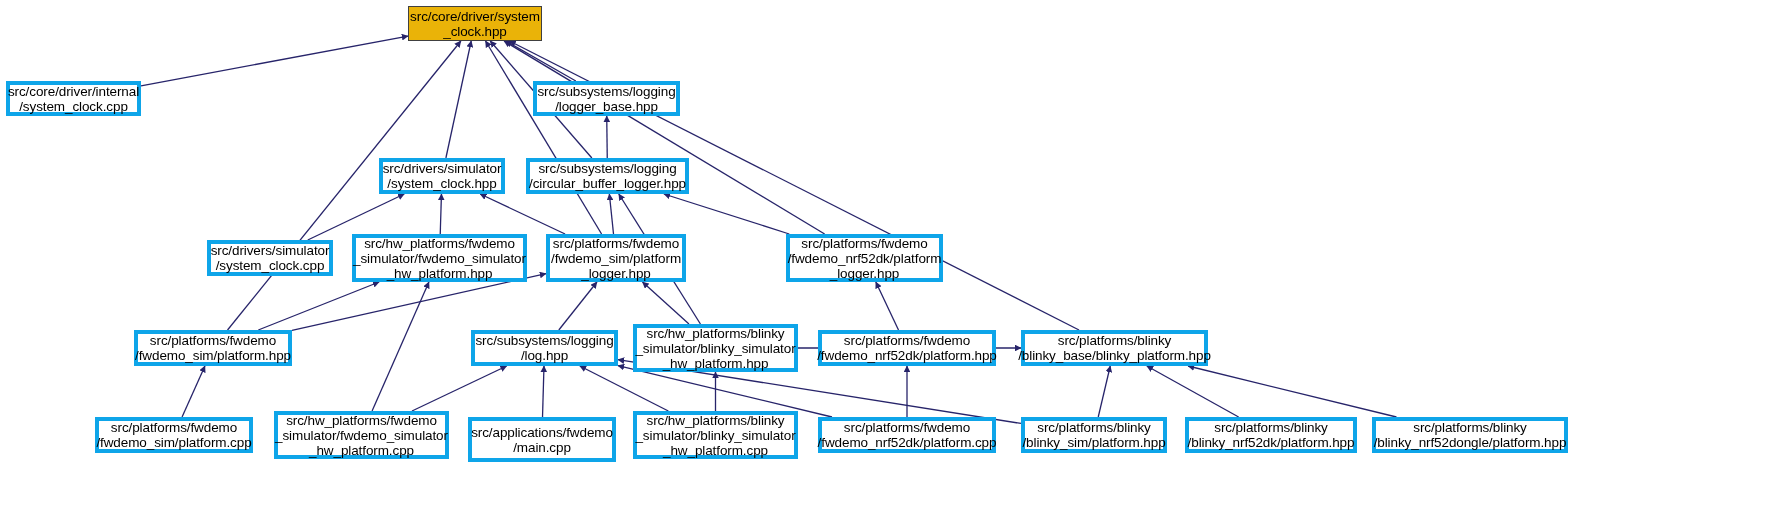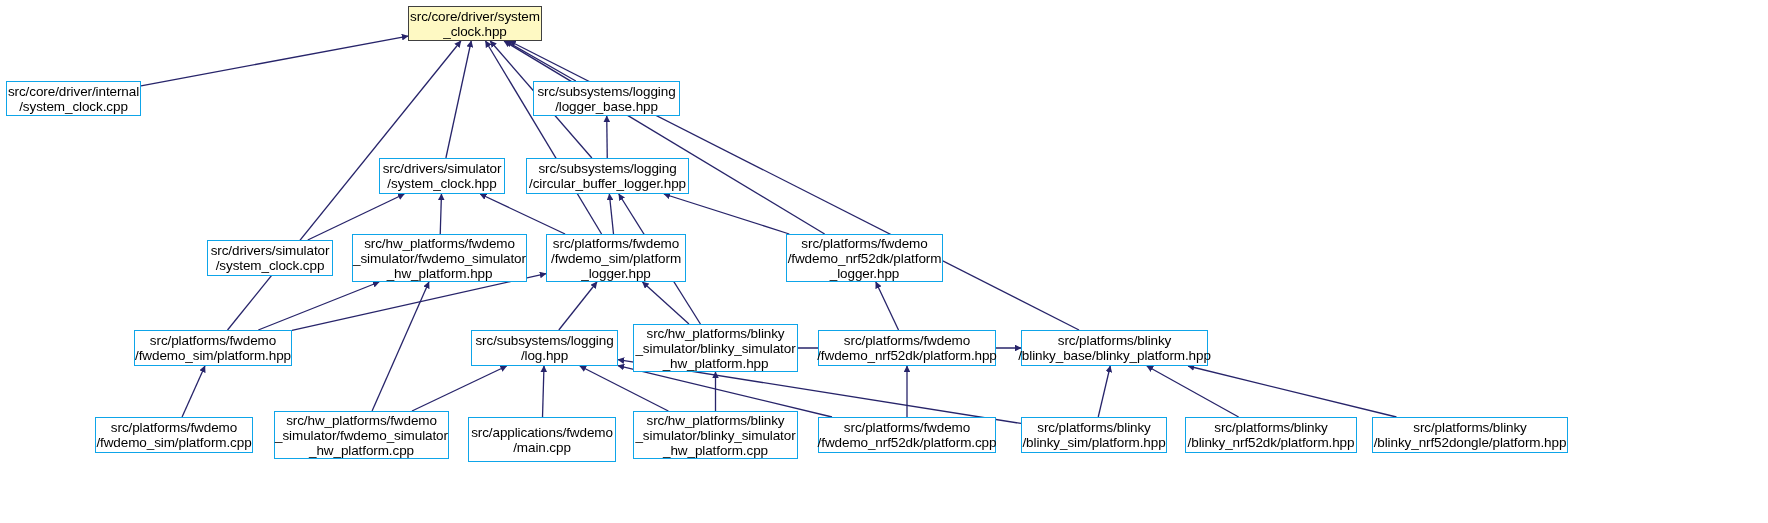--- a/index.html
+++ b/index.html
@@ -19,35 +19,35 @@
     position: absolute;
     left: 0;
     top: 0;
     width: 1768px;
     height: 523px;
     pointer-events: none;
   }
   .node {
     position: absolute;
     box-sizing: border-box;
-    border: 1px solid #0ea5e9;
+    border: 4px solid #0ea5e9;
     background: #ffffff;
     color: #000000;
     display: flex;
     align-items: center;
     justify-content: center;
     text-align: center;
     font-size: 13.5px;
     line-height: 15px;
     letter-spacing: -0.1px;
     white-space: pre-line;
     padding: 1px 4px;
   }
   .node.root {
-    background: #fef9c3;
+    background: #eab308;
     border: 1px solid #404040;
   }
 </style>
 </head>
 <body>
 
 <div id="graph">
   <svg id="edge-layer" viewBox="0 0 1768 523" width="1768" height="523">
     <defs>
       <marker id="arrow" viewBox="0 0 10 10" refX="9.2" refY="5" markerWidth="5.2" markerHeight="5.2" orient="auto-start-reverse">

